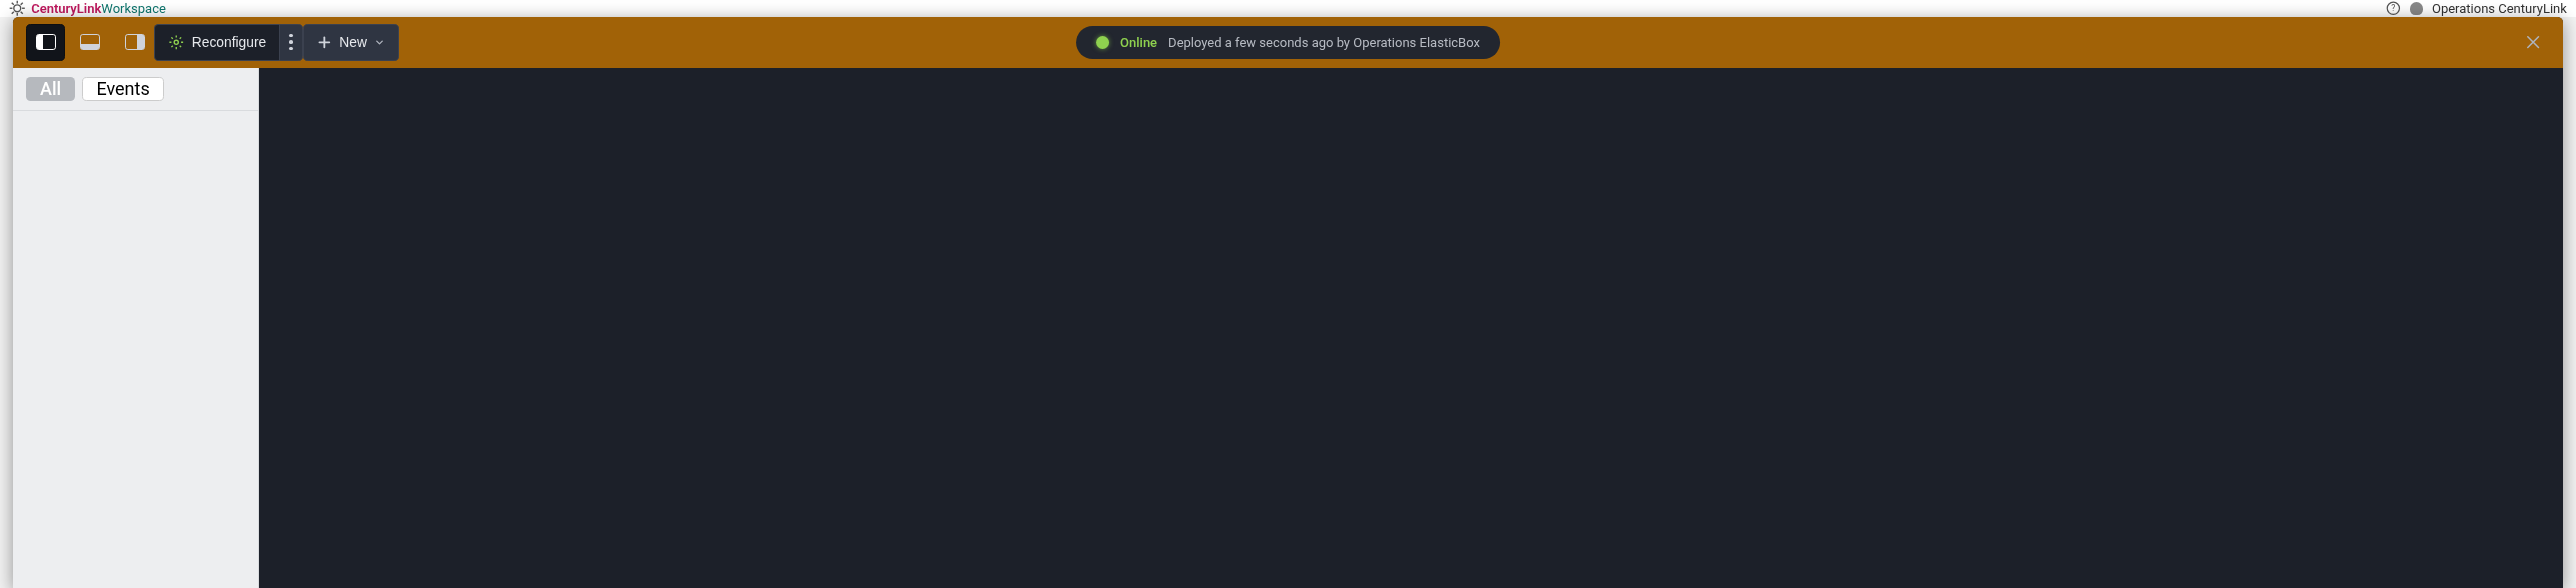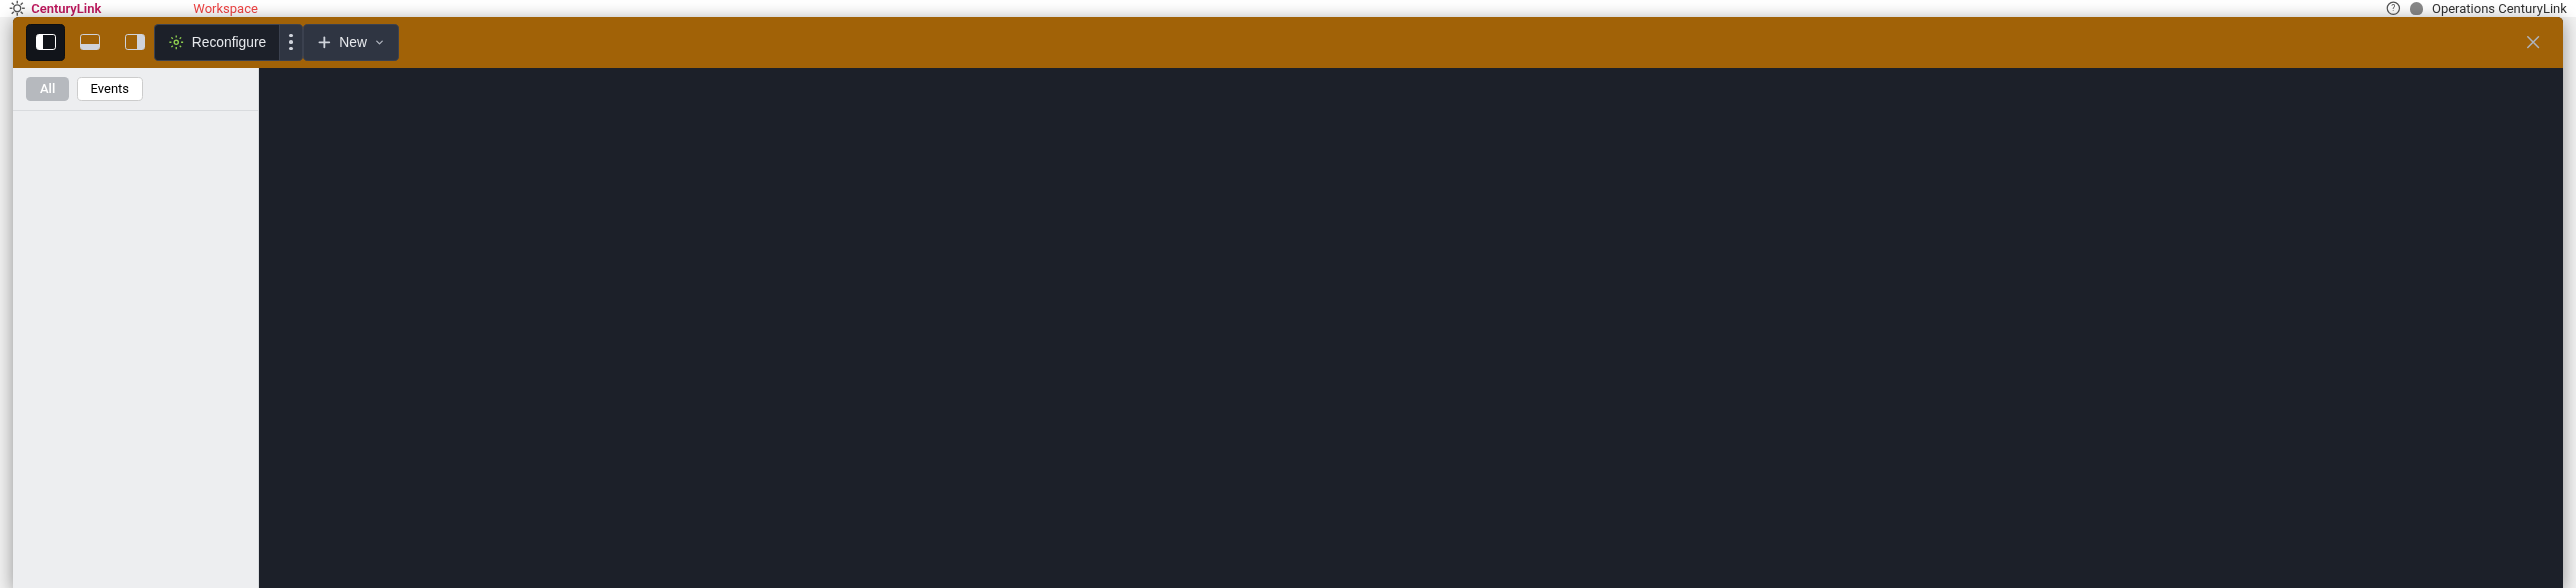--- a/index.html
+++ b/index.html
@@ -22,22 +22,21 @@
     display: flex;
     align-items: center;
     gap: 5.5px;
     font-weight: 600;
     color: #be185d;
   }
   .bg-logo-icon {
     width: 16.5px; height: 16.5px;
   }
   .bg-workspace {
-    margin-left: 92px;
-    color: #ef4444;
+    color: #0f766e;
   }
   .bg-right {
     margin-left: auto;
     display: flex;
     align-items: center;
     gap: 9.2px;
     color: #333;
   }
   .bg-avatar {
     width: 13px; height: 13px;
@@ -225,21 +224,21 @@
   .filter-row {
     display:flex;
     gap:7.3px;
     padding: 9.2px 13px;
     border-bottom: 0.9px solid #d9dbde;
   }
   .pill {
     height: 24px;
     padding: 0 13px;
     border-radius: 4.6px;
-    font-size: 13px;
+    font-size: 18px;
     display:inline-flex;
     align-items:center;
     cursor:pointer;
     border:0.9px solid transparent;
   }
   .pill.active {
     background:#b6b9be;
     color:#fff;
     font-weight:500;
   }
@@ -360,20 +359,25 @@
       <svg class="plus-icon" viewBox="0 0 24 24">
         <line x1="12" y1="4" x2="12" y2="20" stroke="currentColor" stroke-width="3" stroke-linecap="round"></line>
         <line x1="4" y1="12" x2="20" y2="12" stroke="currentColor" stroke-width="3" stroke-linecap="round"></line>
       </svg>
       <span>New</span>
       <svg class="chevron-icon" viewBox="0 0 24 24">
         <polyline points="6 9 12 15 18 9" fill="none" stroke="currentColor" stroke-width="3" stroke-linecap="round" stroke-linejoin="round"></polyline>
       </svg>
     </button>
 
+    <div class="status-pill">
+      <span class="status-dot"></span>
+      <span class="status-label">Online</span>
+      <span class="status-detail">Deployed a few seconds ago by Operations ElasticBox</span>
+    </div>
 
     <button class="close-btn">
       <svg width="18.3" height="18.3" viewBox="0 0 24 24">
         <line x1="5" y1="5" x2="19" y2="19" stroke="currentColor" stroke-width="2" stroke-linecap="round"></line>
         <line x1="19" y1="5" x2="5" y2="19" stroke="currentColor" stroke-width="2" stroke-linecap="round"></line>
       </svg>
     </button>
 
   </div>
 

